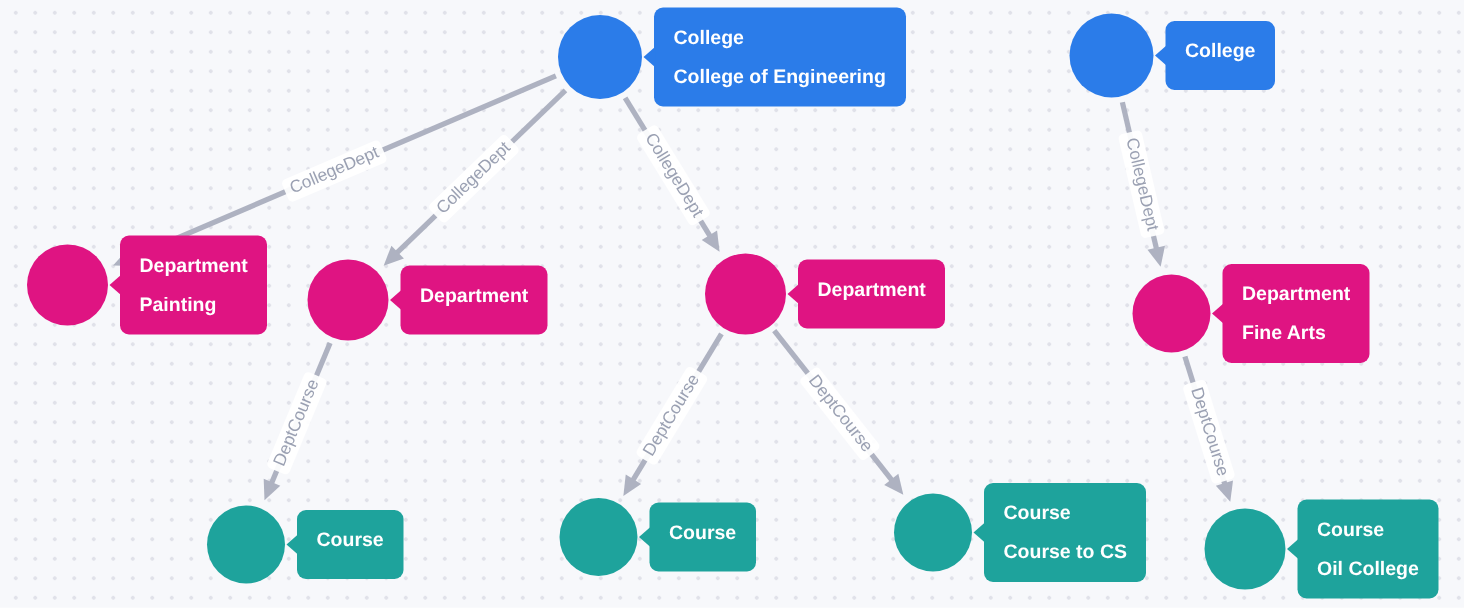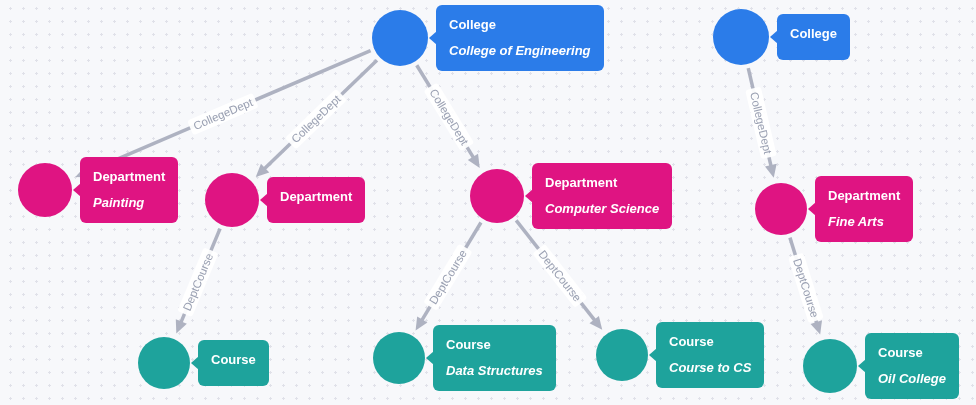--- a/index.html
+++ b/index.html
@@ -21,21 +21,21 @@
     padding:10px 13px; font-weight:bold; font-size:13px;
     white-space:nowrap; cursor:pointer;
   }
   .node-label .pointer {
     position:absolute; left:-7px; top:50%; margin-top:-7px;
     width:0; height:0;
     border-top:7px solid transparent; border-bottom:7px solid transparent;
     border-right:8px solid var(--c);
   }
   .node-type { line-height:20px; margin-bottom:6px; }
-  .node-name { line-height:20px;font-style:italic; }
+  .node-name { line-height:20px; }
   .edge-label {
     position:absolute;
     background:rgba(255,255,255,0.93);
     color:#9aa0b2; font-size:11.5px; line-height:14px;
     padding:1px 4px; border-radius:3px; white-space:nowrap;
     cursor:pointer;
   }
 </style>
 </head>
 <body>
@@ -89,38 +89,36 @@
       </div>
       <div class="node-circle" style="--c: #df1482; left: 205px; top: 173px; height: 54px; width: 54px;"></div>
       <div class="node-label" style="--c: #df1482; left: 267px; top: 200px;">
         <div class="pointer"></div>
         <div class="node-type">Department</div>
       </div>
       <div class="node-circle" style="--c: #df1482; left: 470px; top: 169px; height: 54px; width: 54px;"></div>
       <div class="node-label" style="--c: #df1482; left: 532px; top: 196px;">
         <div class="pointer"></div>
         <div class="node-type">Department</div>
-        <div class="node-name">Computer Science</div>
       </div>
       <div class="node-circle" style="--c: #df1482; left: 755px; top: 183px; height: 52px; width: 52px;"></div>
       <div class="node-label" style="--c: #df1482; left: 815px; top: 209px;">
         <div class="pointer"></div>
         <div class="node-type">Department</div>
         <div class="node-name">Fine Arts</div>
       </div>
       <div class="node-circle" style="--c: #1ea39c; left: 138px; top: 337px; height: 52px; width: 52px;"></div>
       <div class="node-label" style="--c: #1ea39c; left: 198px; top: 363px;">
         <div class="pointer"></div>
         <div class="node-type">Course</div>
       </div>
       <div class="node-circle" style="--c: #1ea39c; left: 373px; top: 332px; height: 52px; width: 52px;"></div>
       <div class="node-label" style="--c: #1ea39c; left: 433px; top: 358px;">
         <div class="pointer"></div>
         <div class="node-type">Course</div>
-        <div class="node-name">Data Structures</div>
       </div>
       <div class="node-circle" style="--c: #1ea39c; left: 596px; top: 329px; height: 52px; width: 52px;"></div>
       <div class="node-label" style="--c: #1ea39c; left: 656px; top: 355px;">
         <div class="pointer"></div>
         <div class="node-type">Course</div>
         <div class="node-name">Course to CS</div>
       </div>
       <div class="node-circle" style="--c: #1ea39c; left: 803px; top: 339px; height: 54px; width: 54px;"></div>
       <div class="node-label" style="--c: #1ea39c; left: 865px; top: 366px;">
         <div class="pointer"></div>

